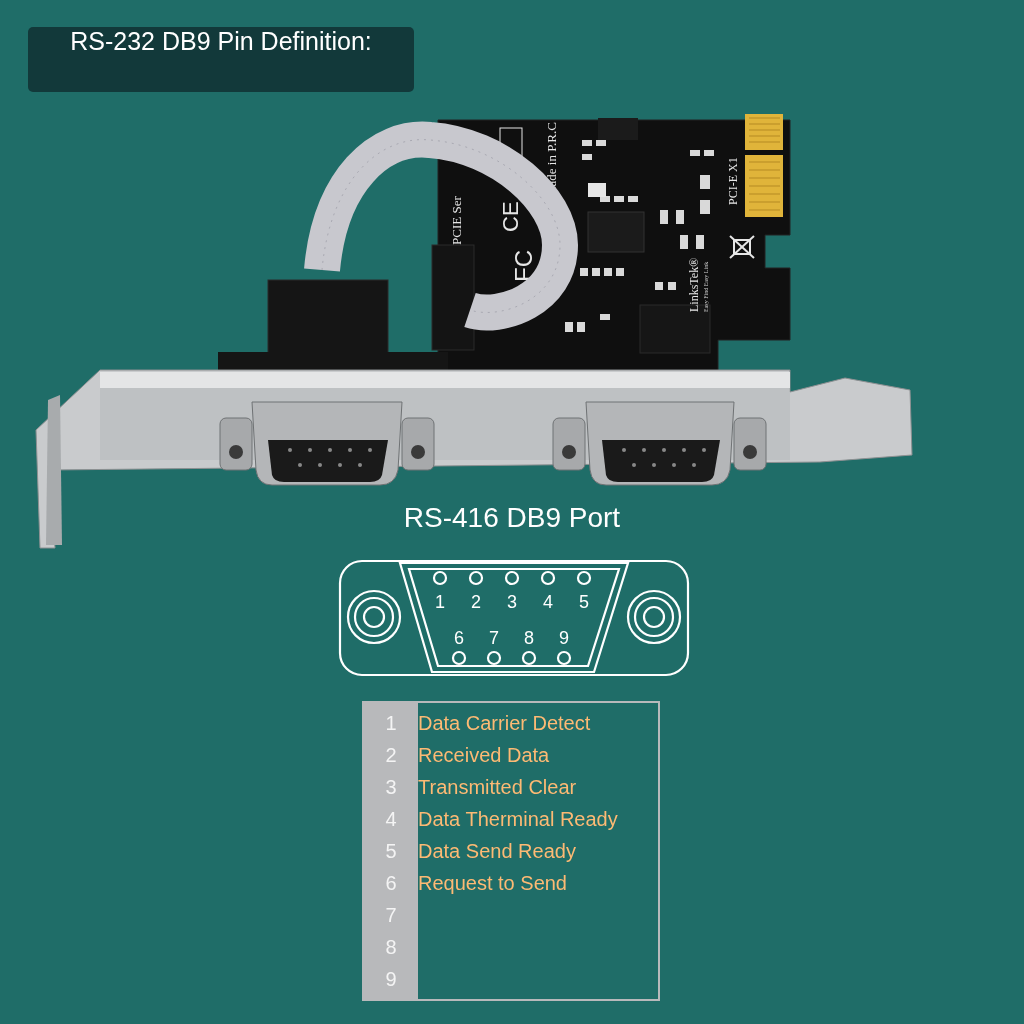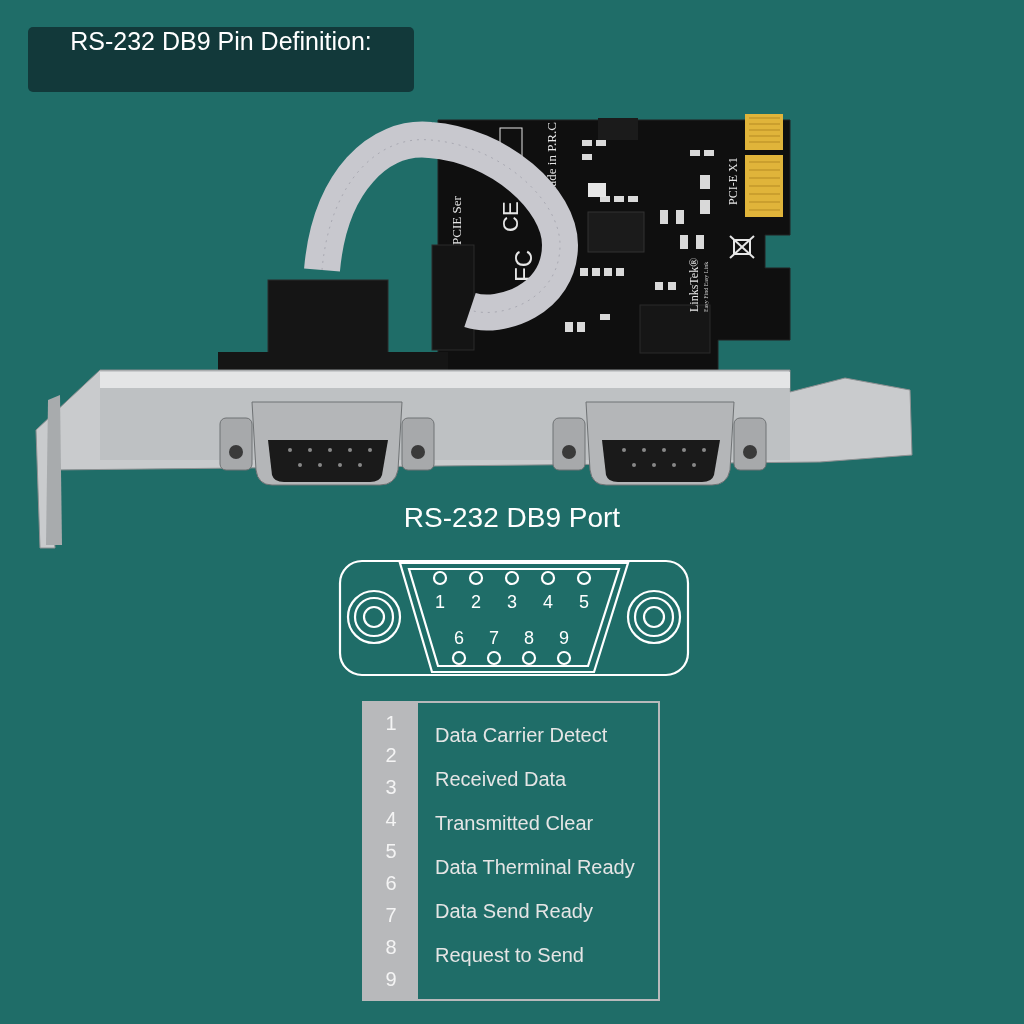--- a/index.html
+++ b/index.html
@@ -6,21 +6,21 @@
   body { width:1024px; height:1024px; background:#1f6d68; position:relative; overflow:hidden; font-family:"Liberation Sans", sans-serif; color:#fff; }
   .title-box { position:absolute; left:28px; top:27px; width:386px; height:65px; background:#12393a; border-radius:5px; display:flex; align-items:flex-start; justify-content:center; font-size:25px; color:#fff; }
   .product { position:absolute; left:0; top:100px; width:1024px; height:460px; }
   .port-label { position:absolute; left:0; width:1024px; top:502px; text-align:center; font-size:28px; color:#fff; }
   .diagram { position:absolute; left:335px; top:558px; width:360px; height:122px; }
   .pin-table { position:absolute; left:362px; top:701px; width:298px; height:300px; border:2px solid #b8b9bb; box-sizing:border-box; display:flex; }
   .pin-col { width:54px; background:#b8b9bb; }
   .desc-col { flex:1; background:#1f6d68; }
   .row { height:32px; display:flex; align-items:center; font-size:20px; }
   .pin-col .row { justify-content:center; color:#f4f4f4; }
-  .desc-col .row { padding-left:17px; color:#e5e5e5;margin-top:12px; }
+  .desc-col .row { color:#fdba74; }
   .rows-wrap { padding-top:4px; }
 </style>
 </head>
 <body>
 
 <div class="title-box">
   <span>RS-232 DB9 Pin Definition:</span>
 </div>
 
 <svg class="product" viewBox="0 100 1024 460" xmlns="http://www.w3.org/2000/svg">
@@ -137,21 +137,21 @@
         <circle cx="684" cy="450" r="2"></circle>
         <circle cx="704" cy="450" r="2"></circle>
         <circle cx="634" cy="465" r="2"></circle>
         <circle cx="654" cy="465" r="2"></circle>
         <circle cx="674" cy="465" r="2"></circle>
         <circle cx="694" cy="465" r="2"></circle>
       </g>
   </g>
 </svg>
 
-<div class="port-label">RS-232 DB9 Port</div>
+<div class="port-label">RS-416 DB9 Port</div>
 
 <svg class="diagram" viewBox="335 558 360 122" xmlns="http://www.w3.org/2000/svg">
   <g fill="none" stroke="#ffffff" stroke-width="2.2">
     <rect x="340" y="561" width="348" height="114" rx="22"></rect>
     <path d="M400 563 L628 563 L594 672 L432 672 Z"></path>
     <path d="M409 569 L619 569 L588 666 L438 666 Z"></path>
     <g>
         <circle cx="374" cy="617" r="26"></circle>
         <circle cx="374" cy="617" r="19"></circle>
         <circle cx="374" cy="617" r="10"></circle>

